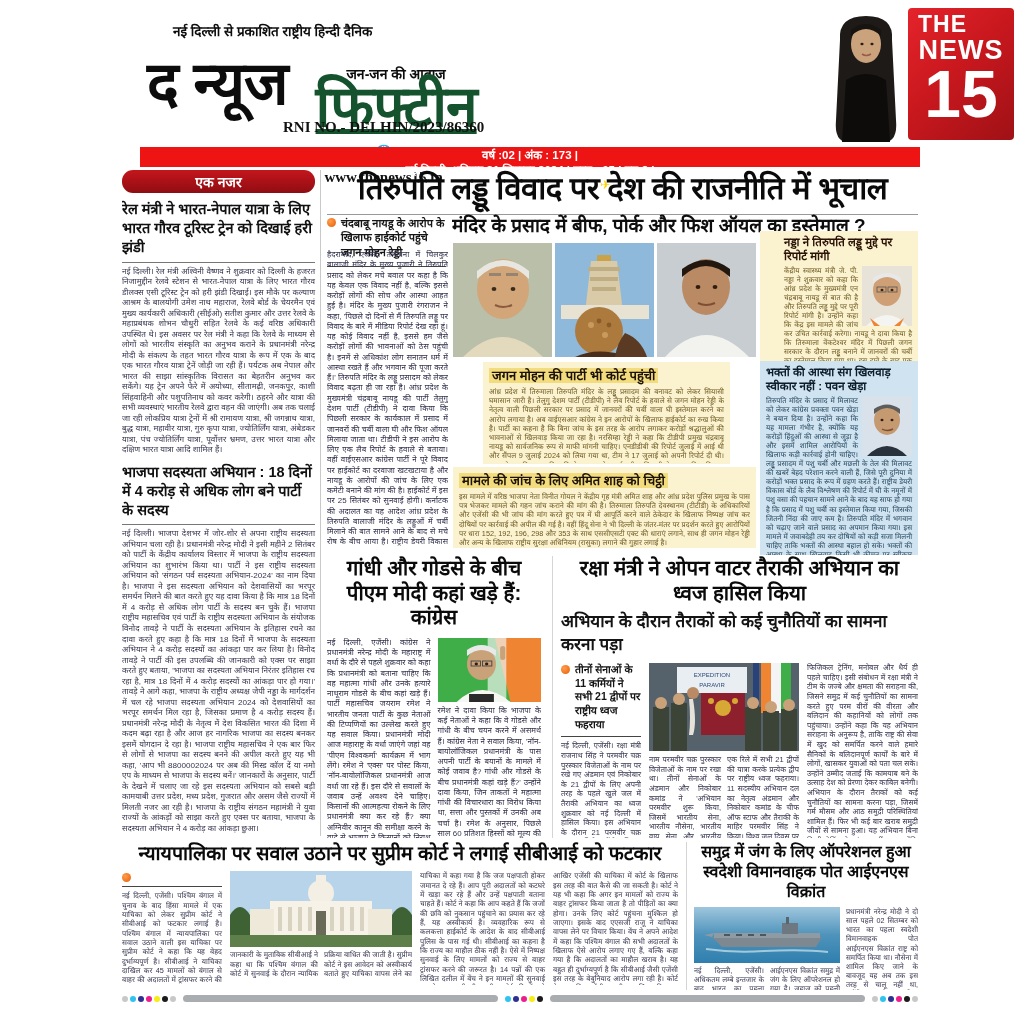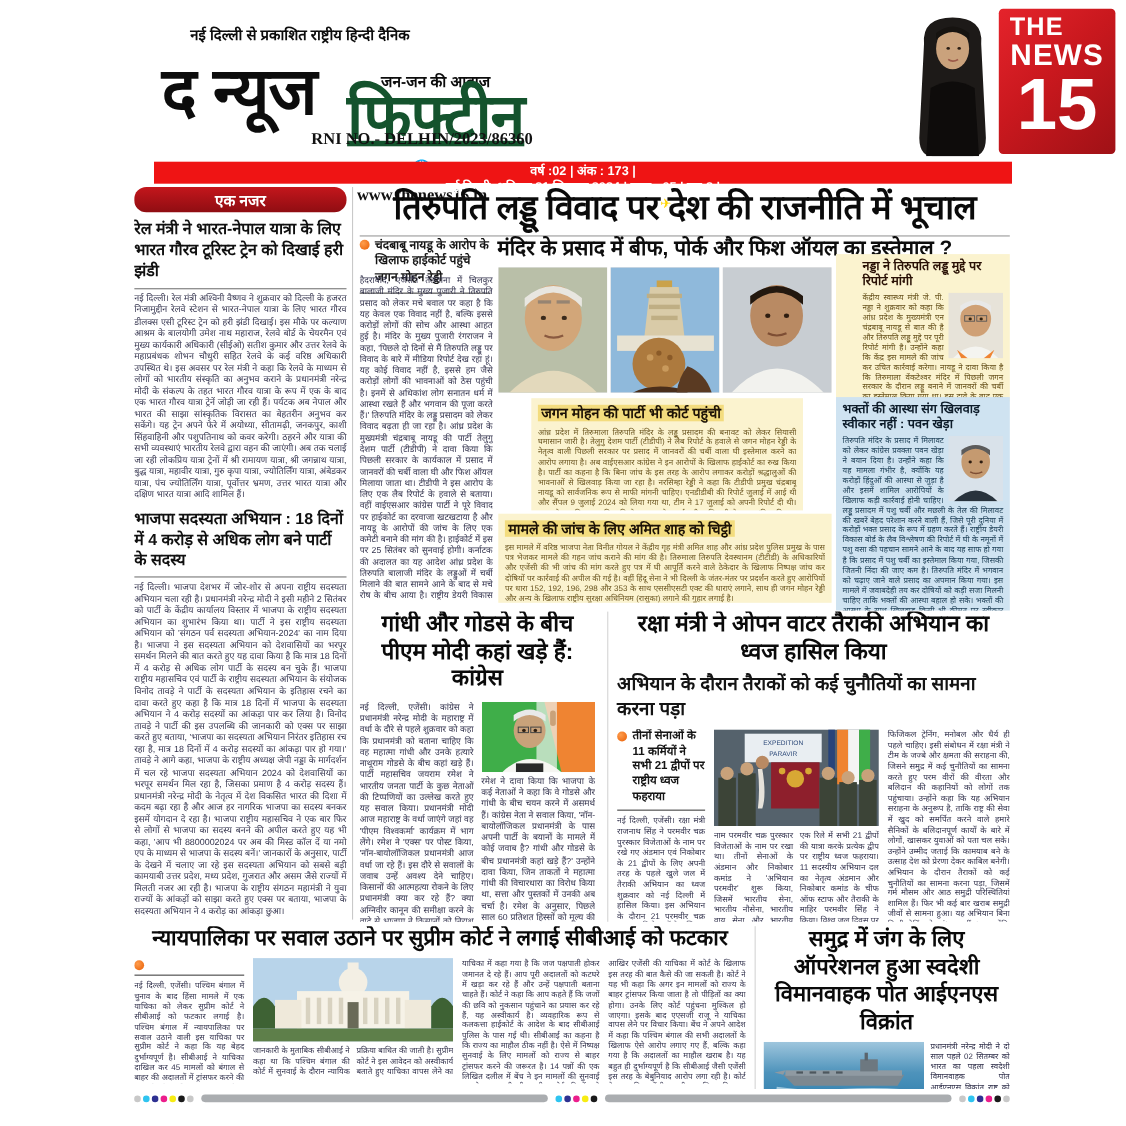--- a/index.html
+++ b/index.html
@@ -75,21 +75,21 @@
   .bullet-col .rule{border-bottom:1px solid #444;margin:5px 0 4px 0;}
   .small-body{font-size:7.5px;line-height:1.28;color:#34344e;}
   .two-col{column-count:2;column-gap:6px;}
   .photo-wide{width:100%;overflow:hidden;}
   .photo-wide svg{display:block;width:100%;height:100%;}
 
   
   .cbi{left:122px;top:842px;width:556px;height:148px;}
   .cbi-grid{margin-top:6px;display:grid;grid-template-columns:100px 182px 1fr 1fr;gap:8px;height:114px;overflow:hidden;}
   .vikrant{left:686px;top:842px;width:232px;height:148px;border-left:1px solid #d5d5d5;padding-left:7px;box-sizing:border-box;}
-  .vk-head{font-size:20px;font-weight:900;text-align:center;line-height:1.25;color:#0a0a0a;}
+  .vk-head{font-size:16px;font-weight:900;text-align:center;line-height:1.25;color:#0a0a0a;}
   .vk-grid{display:grid;grid-template-columns:146px 1fr;gap:6px;margin-top:5px;height:100px;overflow:hidden;}
   .tiny-body{font-size:7.2px;line-height:1.27;color:#34344e;}
 
   
   .regs{left:122px;top:995px;width:796px;display:flex;align-items:center;gap:7px;}
   .dots{display:flex;gap:2px;}
   .d{width:6px;height:6px;border-radius:50%;}
   .rbar{flex:1;height:7px;background:#aaadb0;border-radius:4px;}
 </style>
 </head>

